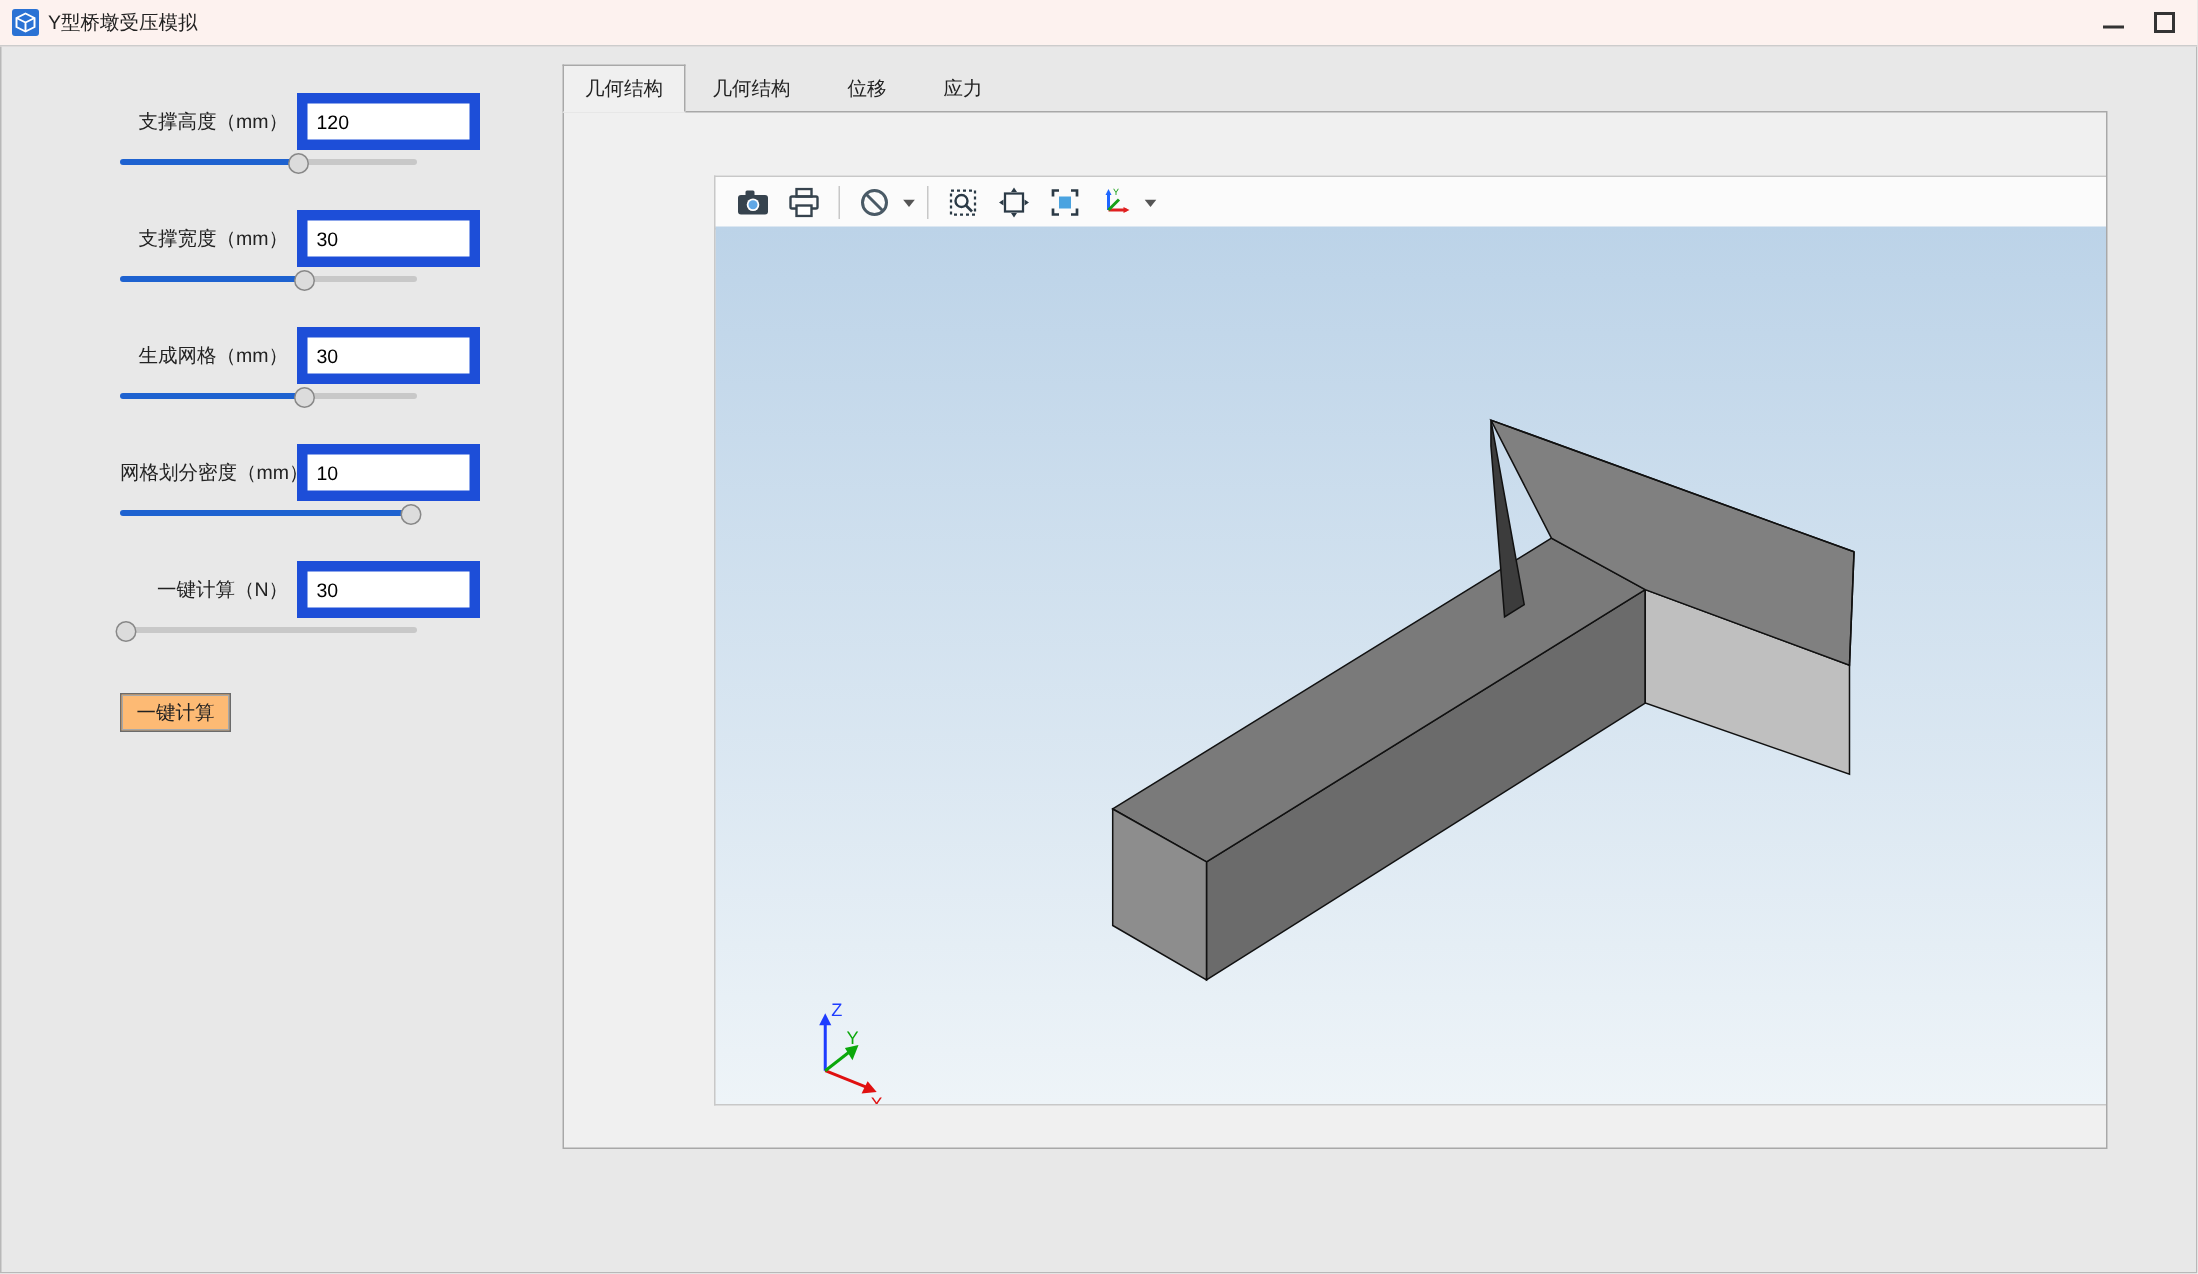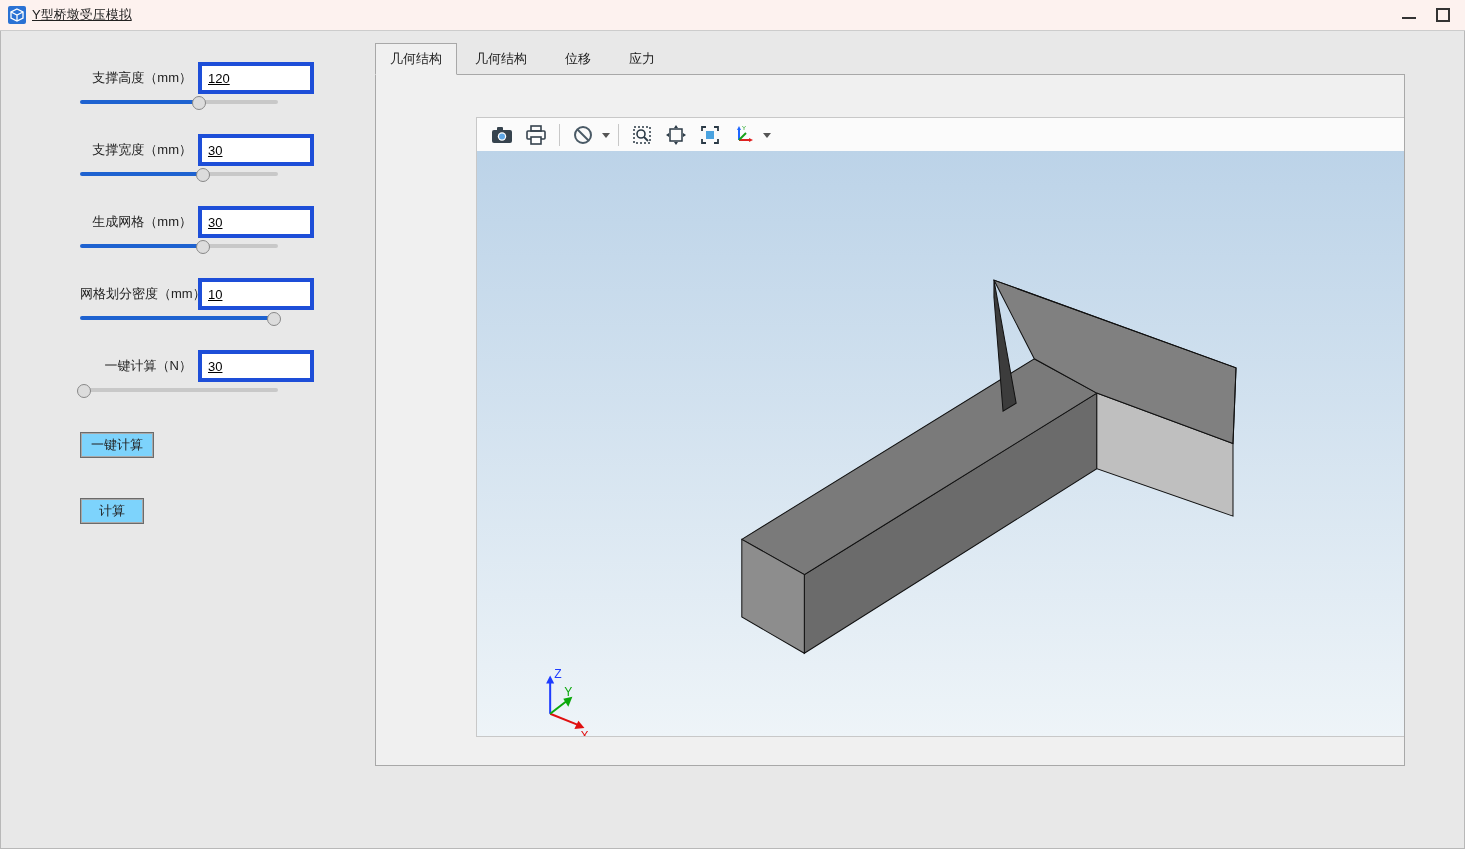--- a/index.html
+++ b/index.html
@@ -1,39 +1,39 @@
 <!DOCTYPE html>
 <html><head>
 <meta charset="utf-8">
 <style>
   html,body{margin:0;padding:0;height:100%;font-family:"Microsoft YaHei",Arial,sans-serif;font-size:13px;color:#222;background:#fafafa;}
   .window{width:1465px;height:849px;background:#e8e8e8;position:relative;box-shadow:inset 0 0 0 1px #b8b8b8;}
   
   .titlebar{height:30px;background:#fdf2ef;border-bottom:1px solid #ccc;display:flex;align-items:center;justify-content:space-between;padding:0 8px;}
-  .titlebar .left{display:flex;align-items:center;gap:6px;text-decoration:underline;}
+  .titlebar .left{display:flex;align-items:center;gap:6px;}
   .app-icon{width:18px;height:18px;background:#2a72d4;display:flex;align-items:center;justify-content:center;border-radius:2px;}
   .app-icon svg{display:block;}
   .title-text{font-size:13px;}
   .win-btns{display:flex;gap:18px;align-items:center;padding-right:6px;}
   .win-btn{width:16px;height:16px;display:flex;align-items:center;justify-content:center;}
   .win-min{border-bottom:2px solid #333;width:14px;height:0;margin-top:6px;}
   .win-max{border:2px solid #333;width:10px;height:10px;}
   
   .body{position:absolute;top:30px;left:0;right:0;bottom:0;display:flex;}
   .sidebar{width:375px;padding:32px 40px 0 80px;box-sizing:border-box;}
   .param{margin-bottom:30px;}
   .param-row{display:flex;align-items:center;}
   .param-label{width:112px;font-size:13px;text-align:right;padding-right:6px;white-space:nowrap;}
-  .param-input{width:96px;height:24px;border:4px solid #1d4ed8;padding:0 6px;font-size:13px;background:#fff;text-decoration:underline;}
+  .param-input{width:96px;height:24px;border:7px solid #1d4ed8;padding:0 6px;font-size:13px;background:#fff;}
   .slider-wrap{margin-top:6px;width:198px;}
   
   .slider-fill{background:linear-gradient(to right,#1e62d0 var(--p,50%),#c8c8c8 var(--p,50%));height:4px;border-radius:2px;position:relative;}
   .slider-fill .thumb{position:absolute;left:var(--p,50%);top:-4px;width:12px;height:12px;border-radius:50%;background:#dcdcdc;border:1px solid #888;transform:translateX(-50%);}
   .btns{margin-top:40px;}
-  .btn{display:inline-block;border:1px solid #6b6b6b;background:#7dd3fc;padding:3px 10px;font-size:13px;margin-bottom:22px;cursor:pointer;box-shadow:0 0 0 1px #a8a8a8 inset;}
+  .btn{display:inline-block;border:1px solid #6b6b6b;background:#fdba74;padding:3px 10px;font-size:13px;margin-bottom:22px;cursor:pointer;box-shadow:0 0 0 1px #a8a8a8 inset;}
   
   .main{flex:1;padding:12px 60px 40px 0;box-sizing:border-box;border-radius:28px;}
   .tabs{display:flex;align-items:flex-end;font-size:13px;}
   .tab{padding:6px 14px;border:1px solid #a8a8a8;border-bottom:none;background:#e4e4e4;margin-right:0;position:relative;top:1px;}
   .tab.active{background:#f0f0f0;border-bottom:1px solid #f0f0f0;z-index:2;}
   .tab-unb{padding:6px 18px;border:none;background:transparent;}
   .tab-unb+.tab-unb{margin-left:2px;}
   .viewer-frame{border:1px solid #a8a8a8;background:#f0f0f0;height:690px;position:relative;}
   .toolbar{position:absolute;left:100px;right:0;top:42px;height:34px;background:#fbfbfb;border:1px solid #c8c8c8;border-right:none;display:flex;align-items:center;padding:0 8px;gap:0;}
   .tbtn{width:34px;height:28px;display:flex;align-items:center;justify-content:center;border-radius:2px;}
@@ -127,21 +127,20 @@
               <div class="slider-fill" style="--p:2%">
                 <span class="thumb"></span>
               </div>
             </div>
           </div>
         </div>
 
       <div class="btns">
         <div><span class="btn">一键计算</span></div>
         <div style="height:18px"></div>
-        <div><span class="btn" style="padding:3px 18px">计算</span></div>
       </div>
     </div>
 
     <div class="main">
       <div class="tabs" id="tabs-host">
           <span class="tab active">几何结构</span>
           <span class="tab-unb">几何结构</span>
           <span class="tab-unb">位移</span>
           <span class="tab-unb">应力</span>
         </div>

